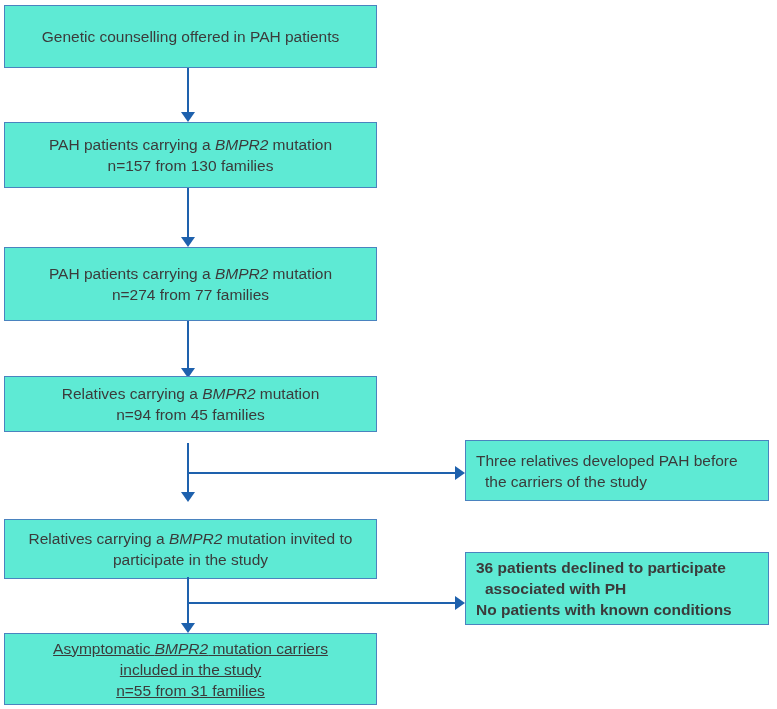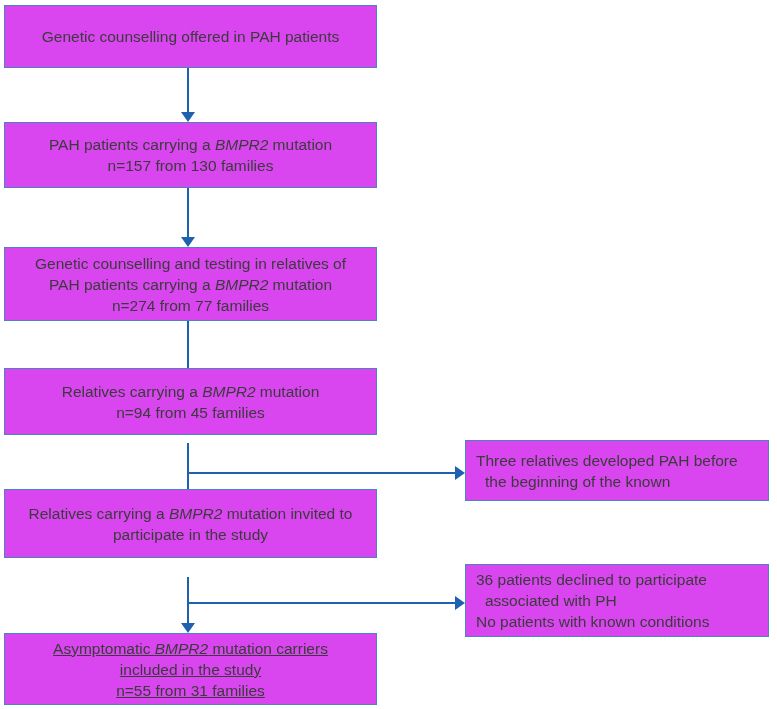--- a/index.html
+++ b/index.html
@@ -13,21 +13,21 @@
     height: 709px;
     background: #ffffff;
     font-family: "Liberation Sans", sans-serif;
     color: #3b3b3b;
     overflow: hidden;
   }
   .fbox {
     position: absolute;
     box-sizing: border-box;
     border: 1.5px solid #4a83bf;
-    background: #d946ef;
+    background: #5eead4;
     display: flex;
     flex-direction: column;
     justify-content: center;
     font-size: 15.5px;
     line-height: 21px;
   }
   .fbox.main {
     left: 4px;
     width: 373px;
     text-align: center;
@@ -86,54 +86,53 @@
 
   <div class="fbox main" style="top:122px;height:66px;">
     <div class="ln"><span>PAH patients carrying a </span><i class="gene">BMPR2</i><span> mutation</span></div>
     <div class="ln">n=157 from 130 families</div>
   </div>
 
   <div class="vline" style="top:188px;height:49px;"></div>
   <div class="ah-down" style="top:237px;"></div>
 
   <div class="fbox main" style="top:247px;height:74px;">
-    <div class="ln">Genetic counselling and testing in relatives of</div>
     <div class="ln"><span>PAH patients carrying a </span><i class="gene">BMPR2</i><span> mutation</span></div>
     <div class="ln">n=274 from 77 families</div>
   </div>
 
   <div class="vline" style="top:321px;height:47px;"></div>
   <div class="ah-down" style="top:368px;"></div>
 
-  <div class="fbox main" style="top:368px;height:67px;">
+  <div class="fbox main" style="top:376px;height:56px;">
     <div class="ln"><span>Relatives carrying a </span><i class="gene">BMPR2</i><span> mutation</span></div>
     <div class="ln">n=94 from 45 families</div>
   </div>
 
   <div class="vline" style="top:443px;height:49px;"></div>
   <div class="ah-down" style="top:492px;"></div>
   <div class="hline" style="top:472px;"></div>
   <div class="ah-right" style="top:466px;"></div>
 
   <div class="fbox side" style="top:440px;height:61px;">
     <div class="ln">Three relatives developed PAH before</div>
-    <div class="ln indent">the beginning of the known</div>
+    <div class="ln indent">the carriers of the study</div>
   </div>
 
-  <div class="fbox main" style="top:489px;height:69px;">
+  <div class="fbox main" style="top:519px;height:60px;">
     <div class="ln"><span>Relatives carrying a </span><i class="gene">BMPR2</i><span> mutation invited to</span></div>
     <div class="ln">participate in the study</div>
   </div>
 
   <div class="vline" style="top:577px;height:46px;"></div>
   <div class="ah-down" style="top:623px;"></div>
   <div class="hline" style="top:602px;"></div>
   <div class="ah-right" style="top:596px;"></div>
 
-  <div class="fbox side" style="top:564px;height:73px;">
+  <div class="fbox side" style="top:552px;height:73px;font-weight:bold;">
     <div class="ln">36 patients declined to participate</div>
     <div class="ln indent">associated with PH</div>
     <div class="ln">No patients with known conditions</div>
   </div>
 
   <div class="fbox main" style="top:633px;height:72px;text-decoration:underline;">
     <div class="ln"><span>Asymptomatic </span><i class="gene">BMPR2</i><span> mutation carriers</span></div>
     <div class="ln">included in the study</div>
     <div class="ln">n=55 from 31 families</div>
   </div>

